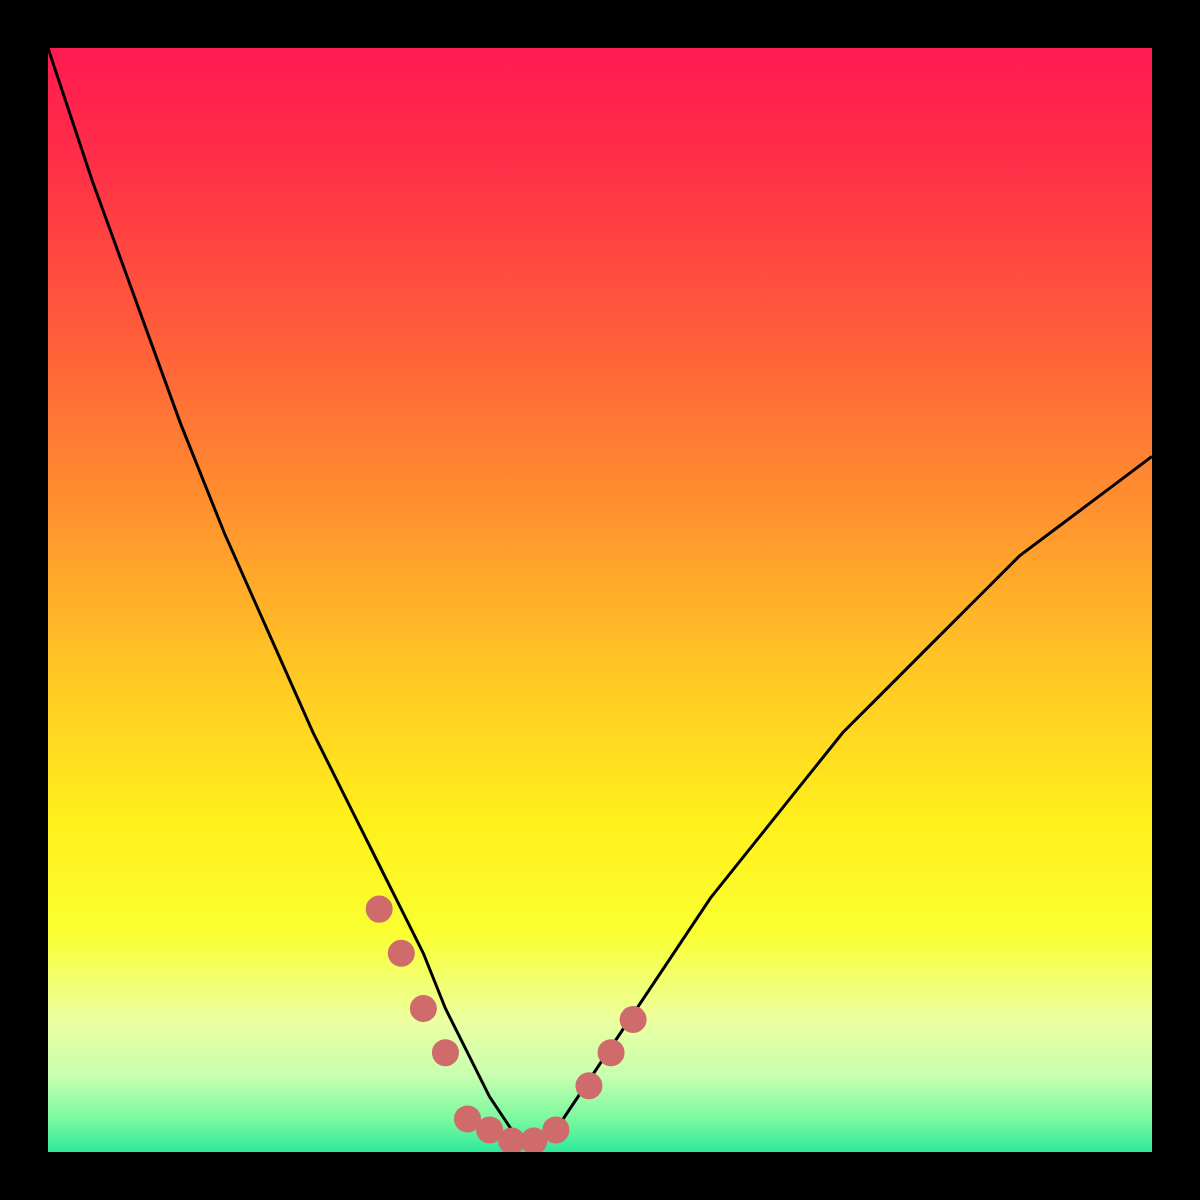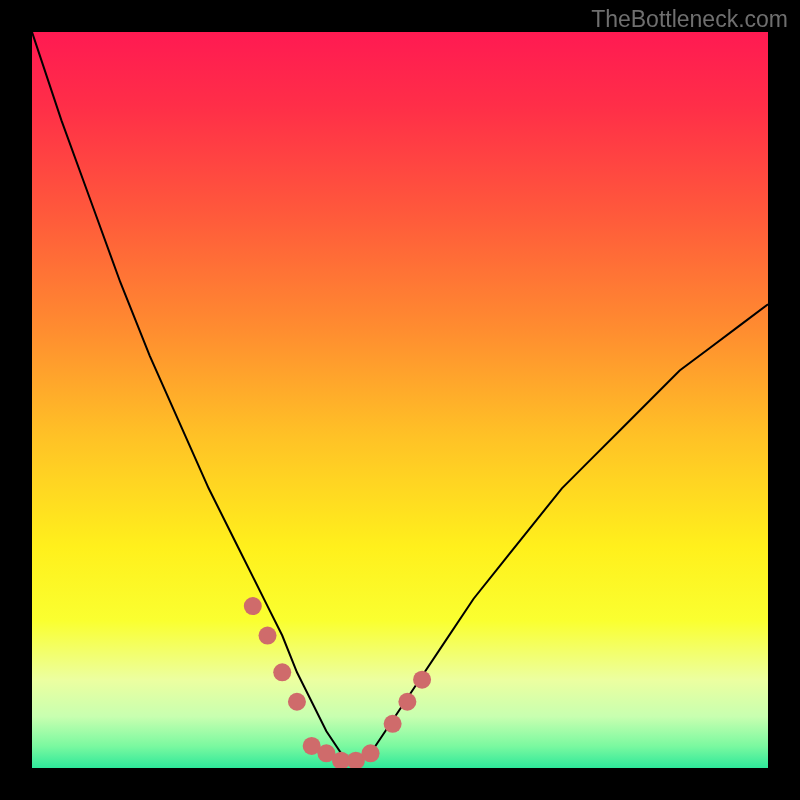--- a/index.html
+++ b/index.html
@@ -34,21 +34,20 @@
     height: 736px;
   }
   svg {
     display: block;
   }
 </style>
 </head>
 <body>
 
 <div class="container">
-  <div class="watermark">TheBottleneck.com</div>
   <div class="plot-area">
     <svg id="chart-svg" width="736" height="736" viewBox="0 0 736 736">
         <defs>
           <linearGradient id="bg-grad" x1="0" y1="0" x2="0" y2="1">
             <stop offset="0%" stop-color="#ff1a52"></stop>
             <stop offset="10%" stop-color="#ff2e48"></stop>
             <stop offset="25%" stop-color="#ff5a3b"></stop>
             <stop offset="40%" stop-color="#ff8b30"></stop>
             <stop offset="55.00000000000001%" stop-color="#ffc226"></stop>
             <stop offset="70%" stop-color="#fff01c"></stop>

